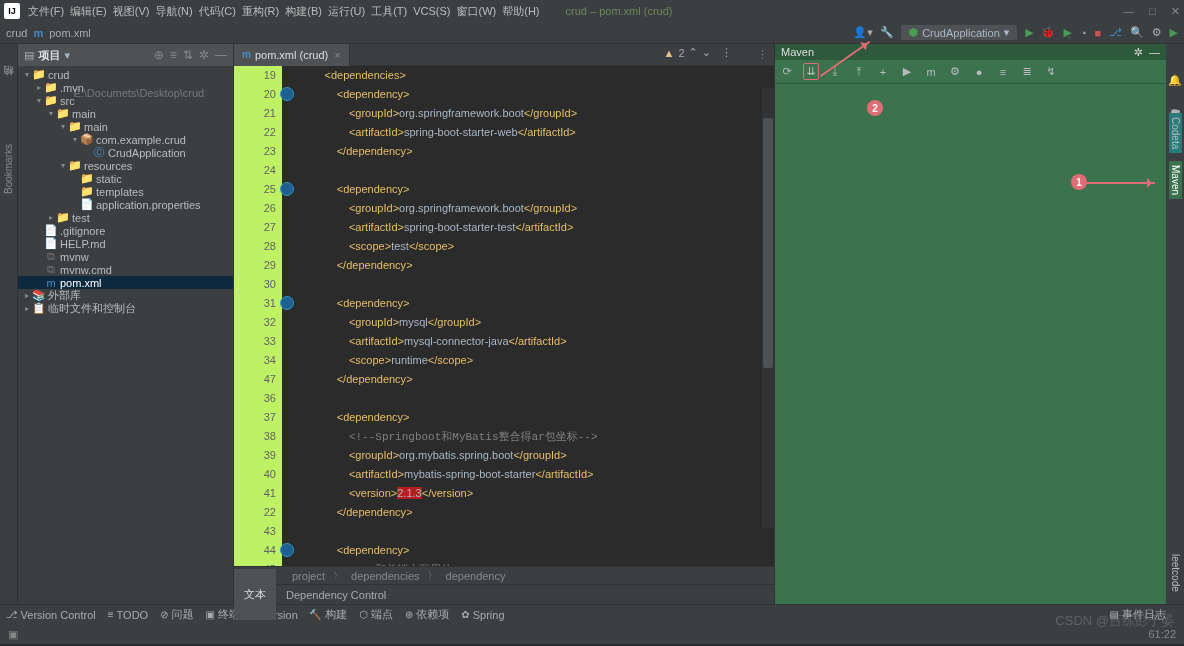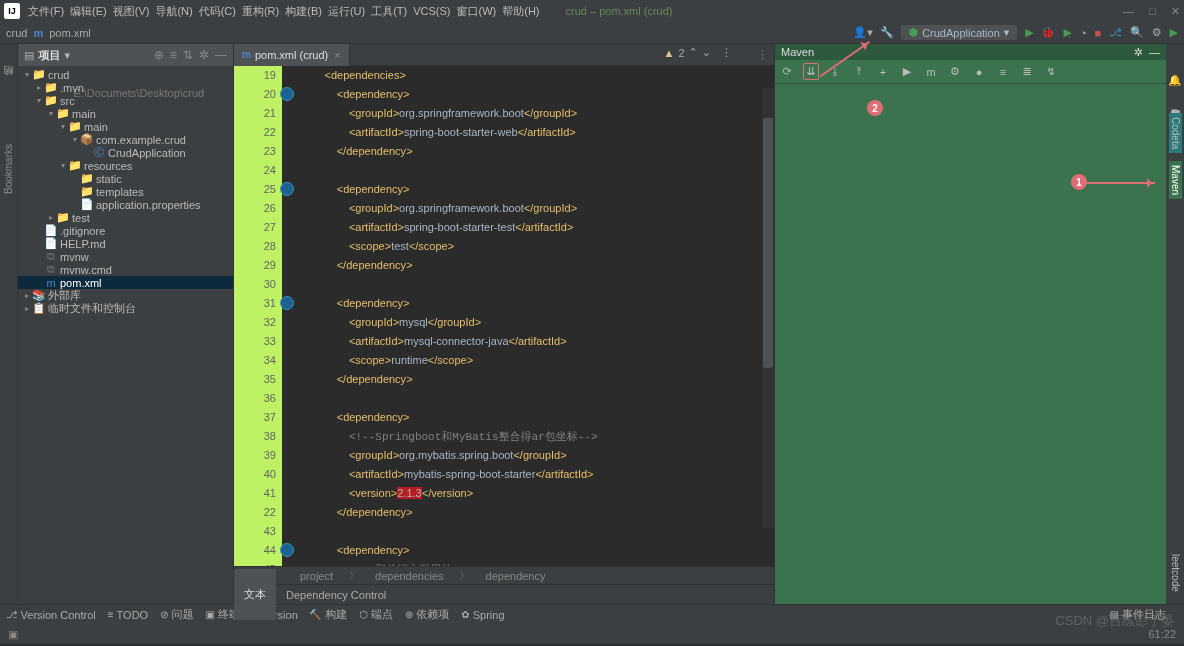--- a/index.html
+++ b/index.html
@@ -69,21 +69,21 @@
 .tag { color: #e8bf6a; }
 .tagname { color: #e8bf6a;}
 .txt { color: #a9b7c6; }
 .comment { color: #808080; font-family: Liberation Mono, monospace; }
 .hl { background: #b91c1c; color:#a9b7c6;}
 
 .editor-warnings { position:absolute; top:2px; right:42px; display:flex; align-items:center; gap:4px; color:#aaa; font-size:10px;}
 .warn-ico { color:#e2c08d;}
 
 .breadcrumb-bar { height: 18px; background: #3c3f41; display:flex; align-items:center; padding-left:50px; color:#888; font-size:10px; border-top:1px solid #323232;}
-.breadcrumb-bar span { margin:0 16px;text-align:right;}
+.breadcrumb-bar span { margin:0 8px;text-align:right;}
 .editor-bottom-tabs { height: 20px; background:#3c3f41; display:flex; align-items:center; border-top:1px solid #323232;}
 .editor-bottom-tabs .btab { padding: 18px 10px; color:#aaa; cursor:pointer;}
 .editor-bottom-tabs .btab.active { background:#4e5254; color:#ddd;}
 
 
 .maven-panel { width: 392px; background: #3c734f; border-left:1px solid #323232; position:relative; display:flex; flex-direction:column;}
 .maven-header { height: 16px; background: #2d5a3d; padding:1px 6px; color:#ddd; display:flex; align-items:center;}
 .maven-header .spacer{flex:1;}
 .maven-toolbar { height: 24px; background: #3c734f; display:flex; align-items:center; padding:0 4px; gap:8px; border-bottom:1px solid #2d5a3d;}
 .maven-toolbar .mbtn { color:#bbb; cursor:pointer; width:16px; text-align:center;}
@@ -296,21 +296,21 @@
           <div class="ln">25<span class="gicon"></span></div>
           <div class="ln">26</div>
           <div class="ln">27</div>
           <div class="ln">28</div>
           <div class="ln">29</div>
           <div class="ln">30</div>
           <div class="ln">31<span class="gicon"></span></div>
           <div class="ln">32</div>
           <div class="ln">33</div>
           <div class="ln">34</div>
-          <div class="ln">35</div>
+          <div class="ln">47</div>
           <div class="ln">36</div>
           <div class="ln">37</div>
           <div class="ln">38</div>
           <div class="ln">39</div>
           <div class="ln">40</div>
           <div class="ln">41</div>
           <div class="ln">22</div>
           <div class="ln">43</div>
           <div class="ln">44<span class="gicon"></span></div>
           <div class="ln">45</div>

